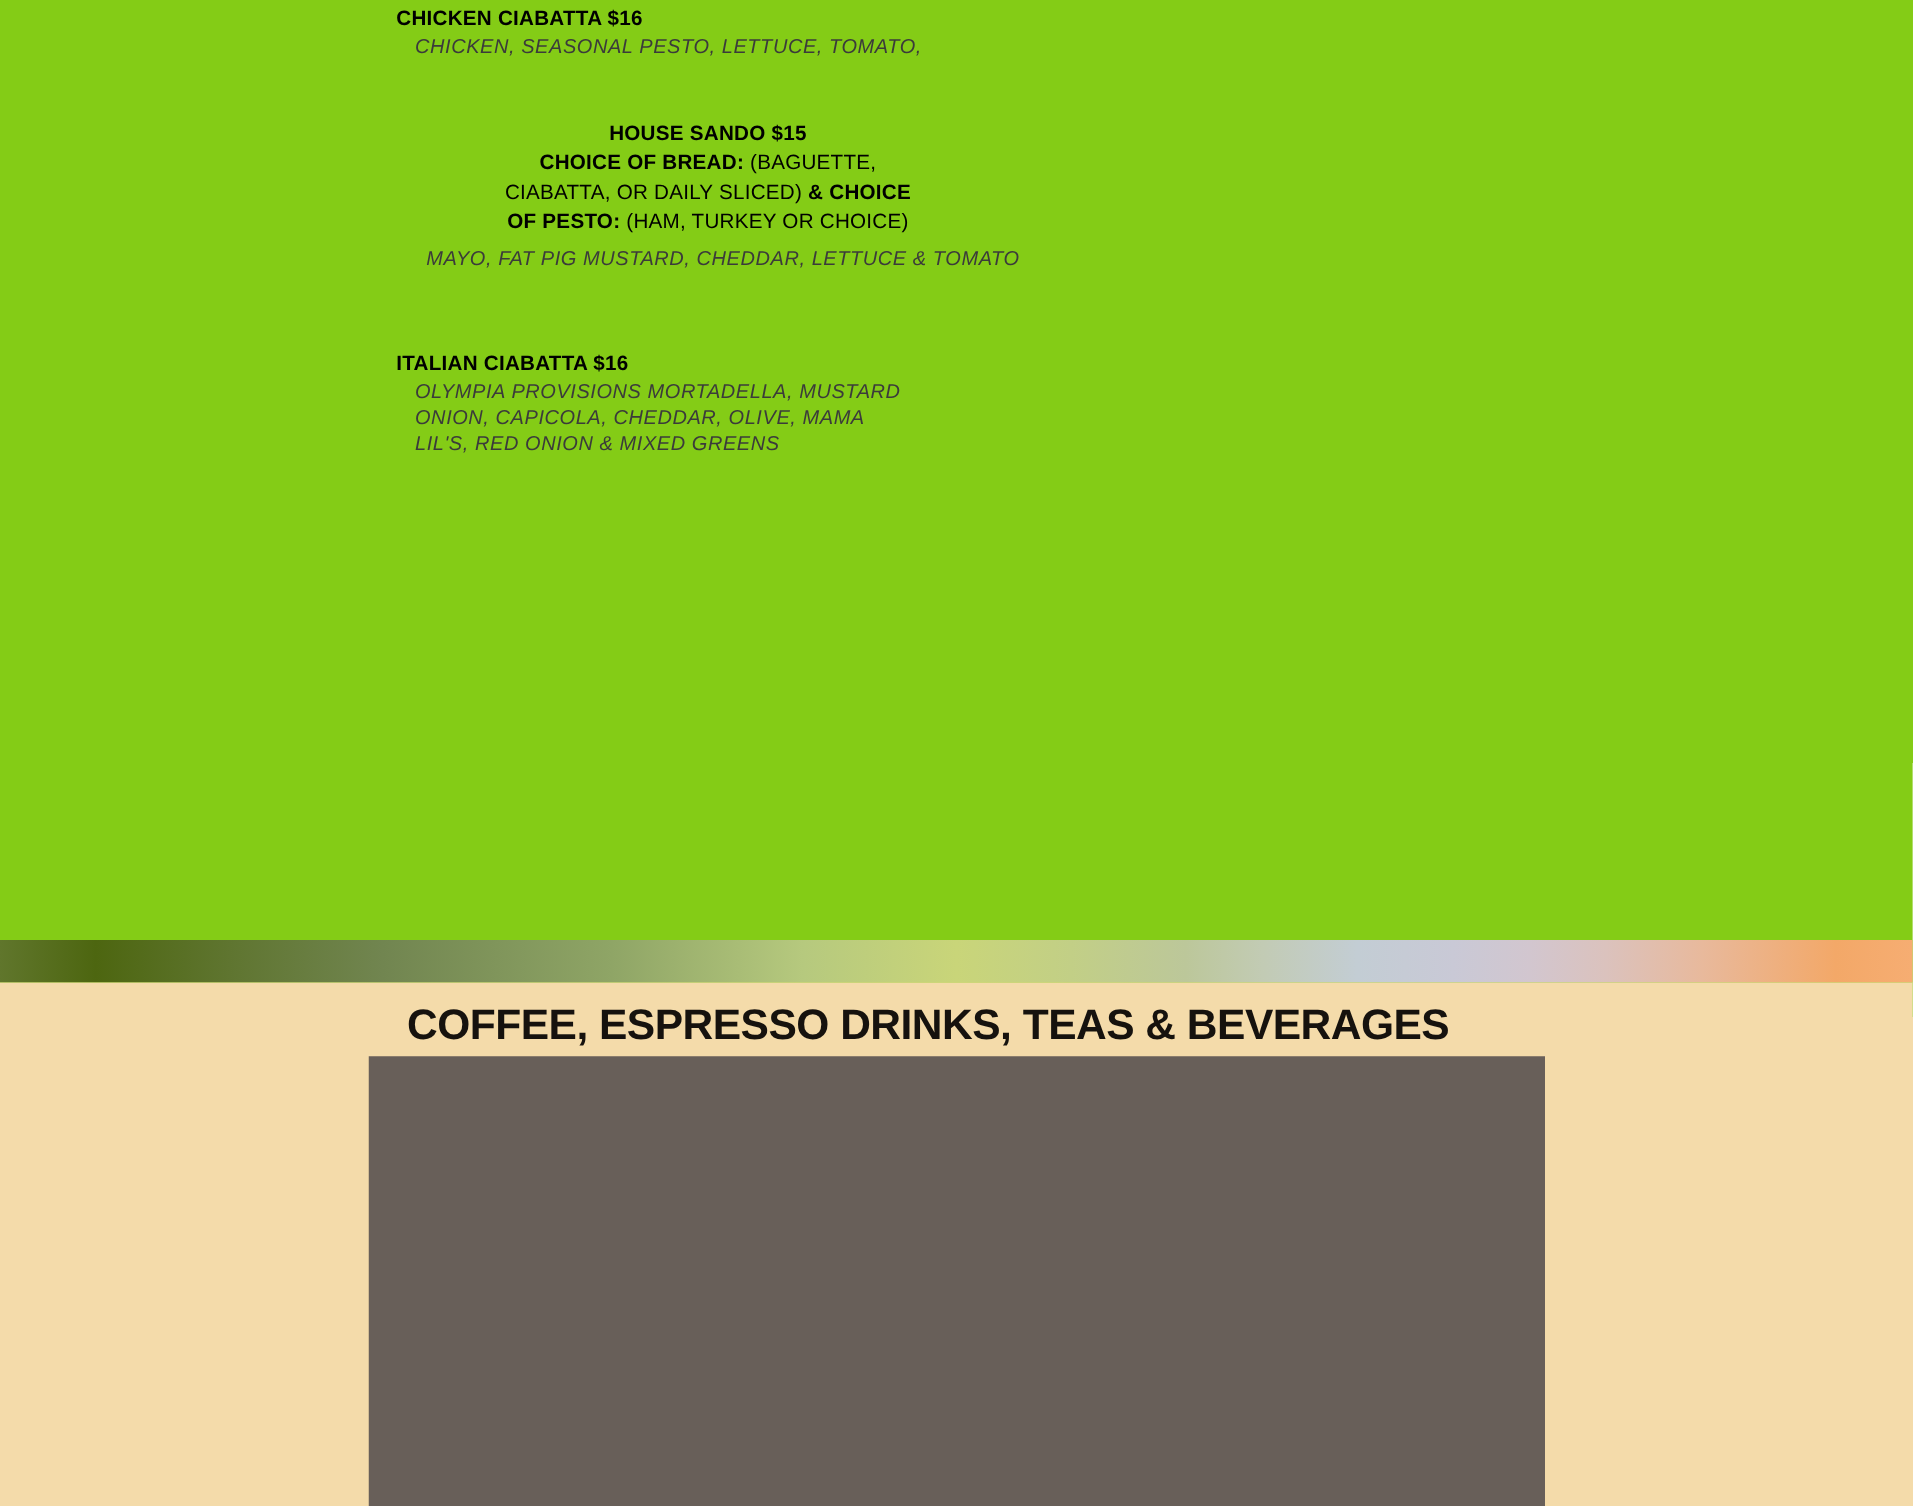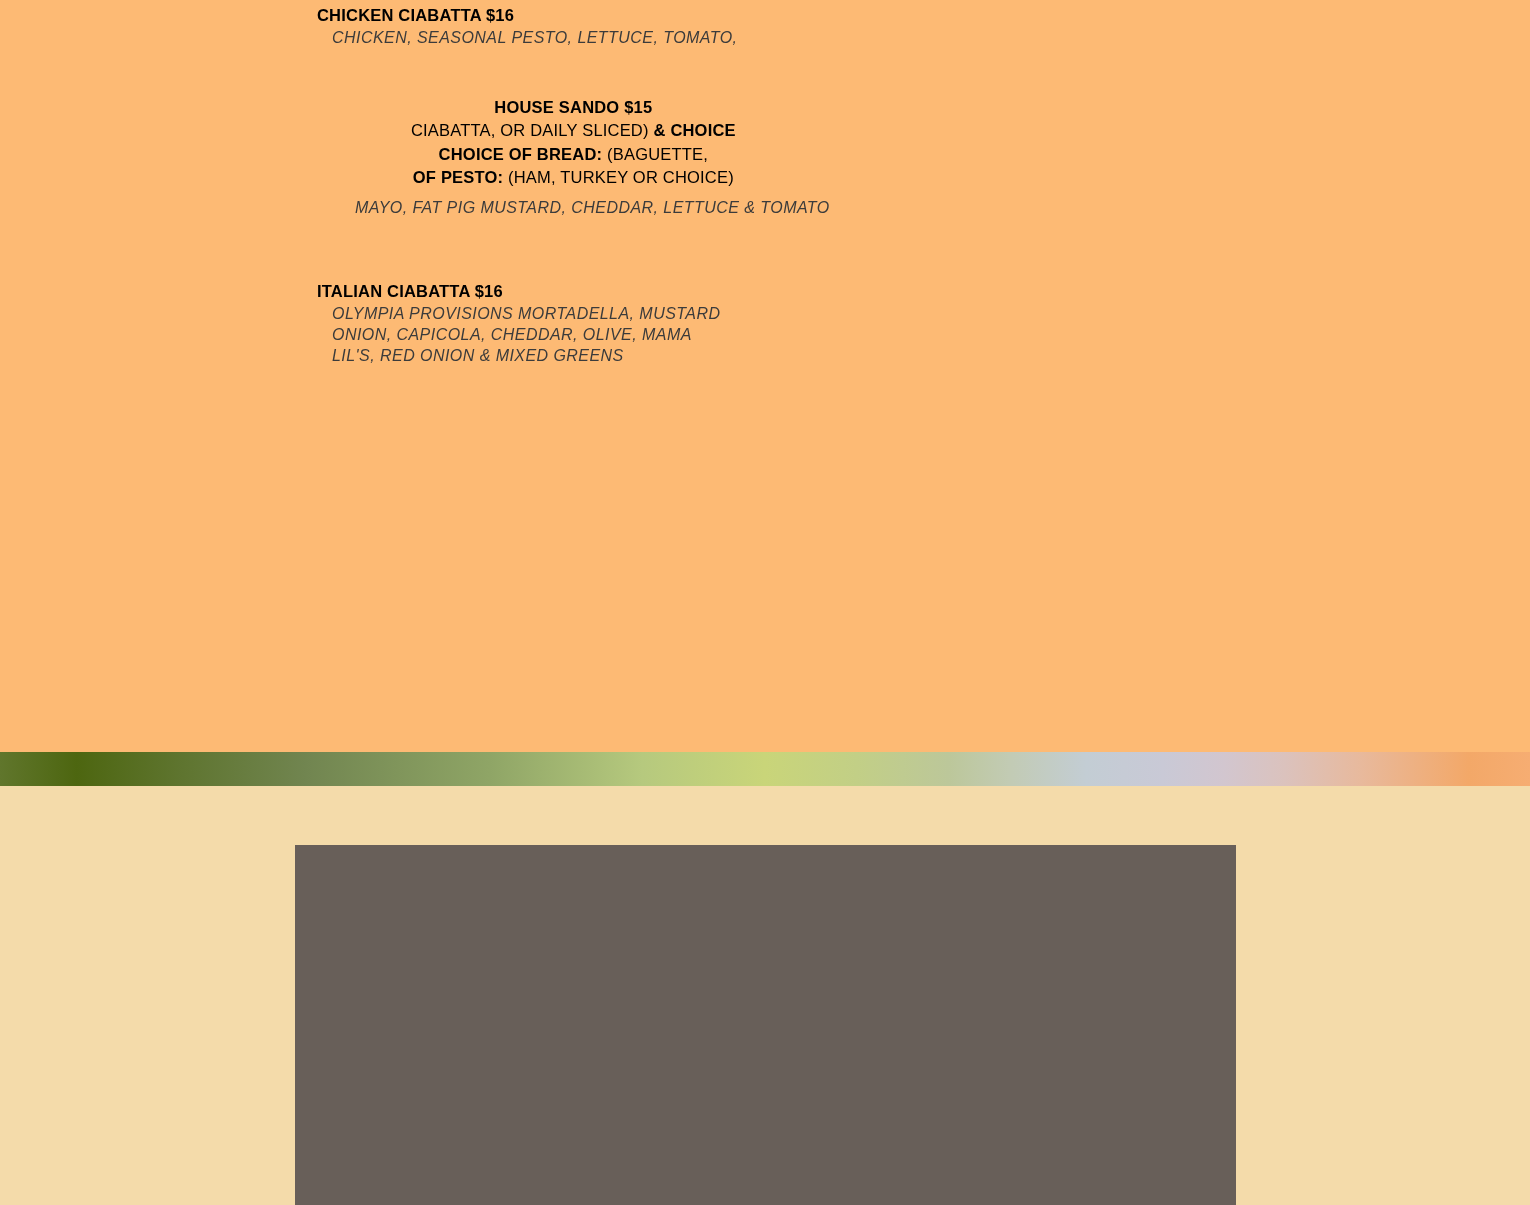--- a/index.html
+++ b/index.html
@@ -16,21 +16,21 @@
     -webkit-font-smoothing: antialiased;
   }
 
   
   .menu-section {
     position: absolute;
     left: 0;
     top: 0;
     width: 1530px;
     height: 912px;
-    background: #fdba74;
+    background: #84cc16;
   }
 
   .menu-item {
     position: absolute;
     left: 317px;
   }
 
   .item-title {
     font-family: "Liberation Sans", sans-serif;
     font-weight: bold;
@@ -46,21 +46,21 @@
     font-style: italic;
     font-weight: 300;
     font-size: 16px;
     letter-spacing: 0.45px;
     color: #3b3b3b;
     line-height: 21px;
     white-space: nowrap;
   }
 
   .desc-indent { margin-left: 15px; }
-  .desc-indent-2 { margin-left: 38px; }
+  .desc-indent-2 { margin-left: 24px; }
 
   .spec-line {
     font-family: "Liberation Sans", sans-serif;
     font-size: 16.5px;
     letter-spacing: 0.2px;
     color: #000000;
     line-height: 23.5px;
     white-space: nowrap;
   }
   .spec-line b { font-weight: bold; }
@@ -136,37 +136,38 @@
 <div class="menu-section">
 
   <div class="menu-item" id="item-chicken">
     <div class="item-title">CHICKEN CIABATTA $16</div>
     <div class="item-desc desc-indent">CHICKEN,  SEASONAL PESTO, LETTUCE, TOMATO,</div>
   </div>
 
   <div class="menu-item" id="item-house">
     <div class="item-title">HOUSE SANDO $15</div>
     <div class="spec-line">
-      <span>CIABATTA, OR DAILY SLICED)</span><span> </span><b>&amp; CHOICE</b>
+      <b>CHOICE OF BREAD:</b><span> </span><span>(BAGUETTE,</span>
     </div>
     <div class="spec-line">
-      <b>CHOICE OF BREAD:</b><span> </span><span>(BAGUETTE,</span>
+      <span>CIABATTA, OR DAILY SLICED)</span><span> </span><b>&amp; CHOICE</b>
     </div>
     <div class="spec-line">
       <b>OF PESTO:</b><span> </span><span>(HAM, TURKEY OR CHOICE)</span>
     </div>
     <div class="item-desc desc-indent-2" style="margin-top:7px;">MAYO, FAT PIG MUSTARD, CHEDDAR, LETTUCE &amp; TOMATO</div>
   </div>
 
   <div class="menu-item" id="item-italian">
     <div class="item-title">ITALIAN CIABATTA $16</div>
     <div class="item-desc desc-indent">OLYMPIA PROVISIONS MORTADELLA,  MUSTARD</div>
     <div class="item-desc desc-indent">ONION, CAPICOLA, CHEDDAR,  OLIVE, MAMA</div>
     <div class="item-desc desc-indent">LIL'S,  RED ONION &amp; MIXED GREENS</div>
   </div>
 
 </div>
 
 <div class="gradient-bar"></div>
 
 <div class="beverage-section">
+  <div class="beverage-heading">COFFEE, ESPRESSO DRINKS, TEAS &amp; BEVERAGES</div>
   <div class="beverage-image-block"></div>
 </div>
 
 </body></html>

